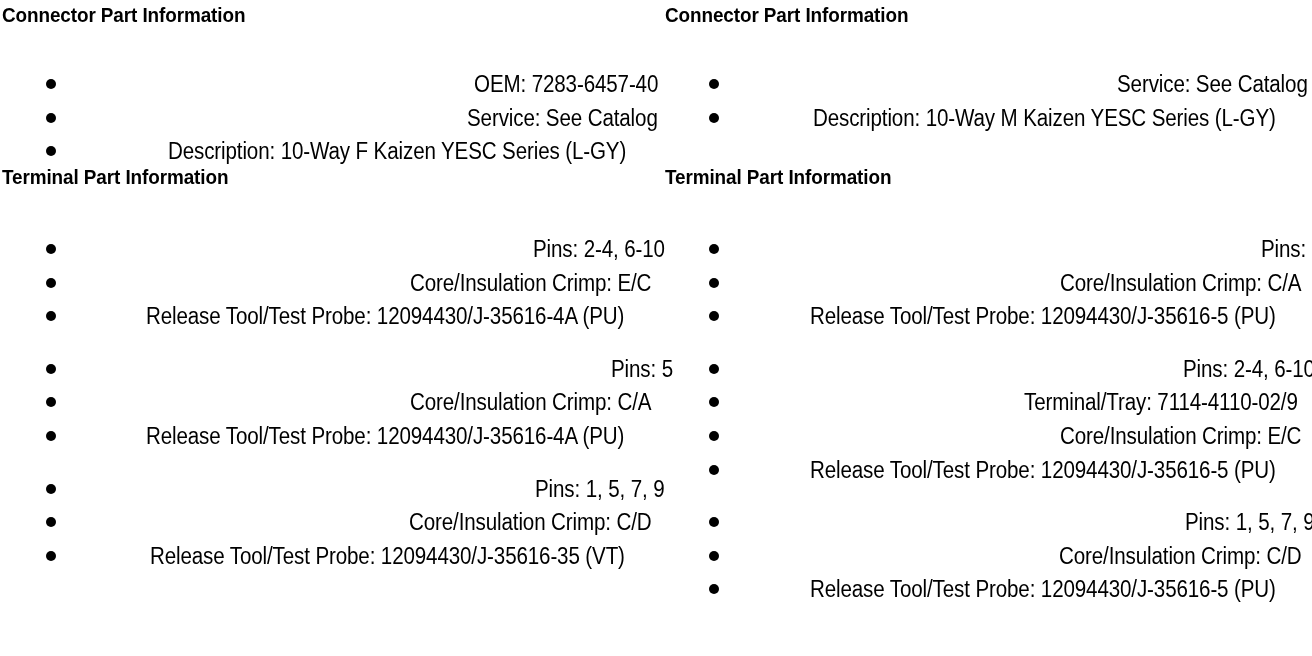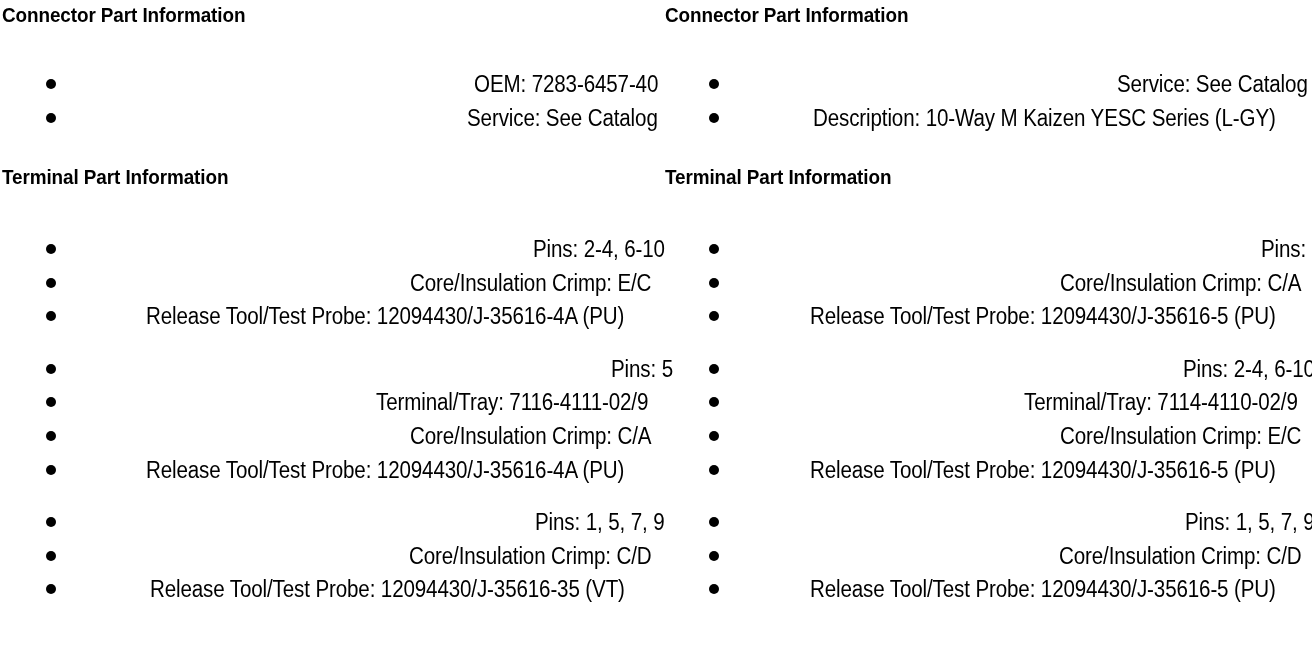--- a/index.html
+++ b/index.html
@@ -91,20 +91,24 @@
 
     <ul class="bullet-list list-connector">
       <li class="bullet-row">
         <span class="bullet-marker"></span>
         <span class="bullet-text">OEM: 7283-6457-40</span>
       </li>
       <li class="bullet-row">
         <span class="bullet-marker"></span>
         <span class="bullet-text">Service: See Catalog</span>
       </li>
+      <li class="bullet-row">
+        <span class="bullet-marker"></span>
+        <span class="bullet-text">Description: 10-Way F Kaizen YESC Series (L-GY)</span>
+      </li>
     </ul>
 
     <div class="section-header header-terminal">Terminal Part Information</div>
 
     <ul class="bullet-list list-terminal">
 
       <li class="bullet-row">
         <span class="bullet-marker"></span>
         <span class="bullet-text">Pins: 2-4, 6-10</span>
       </li>
@@ -116,24 +120,20 @@
         <span class="bullet-marker"></span>
         <span class="bullet-text">Release Tool/Test Probe: 12094430/J-35616-4A (PU)</span>
       </li>
 
       <li class="bullet-row group-gap">
         <span class="bullet-marker"></span>
         <span class="bullet-text">Pins: 5</span>
       </li>
       <li class="bullet-row">
         <span class="bullet-marker"></span>
-        <span class="bullet-text">Terminal/Tray: 7116-4111-02/9</span>
-      </li>
-      <li class="bullet-row">
-        <span class="bullet-marker"></span>
         <span class="bullet-text">Core/Insulation Crimp: C/A</span>
       </li>
       <li class="bullet-row">
         <span class="bullet-marker"></span>
         <span class="bullet-text">Release Tool/Test Probe: 12094430/J-35616-4A (PU)</span>
       </li>
 
       <li class="bullet-row group-gap">
         <span class="bullet-marker"></span>
         <span class="bullet-text">Pins: 1, 5, 7, 9</span>

